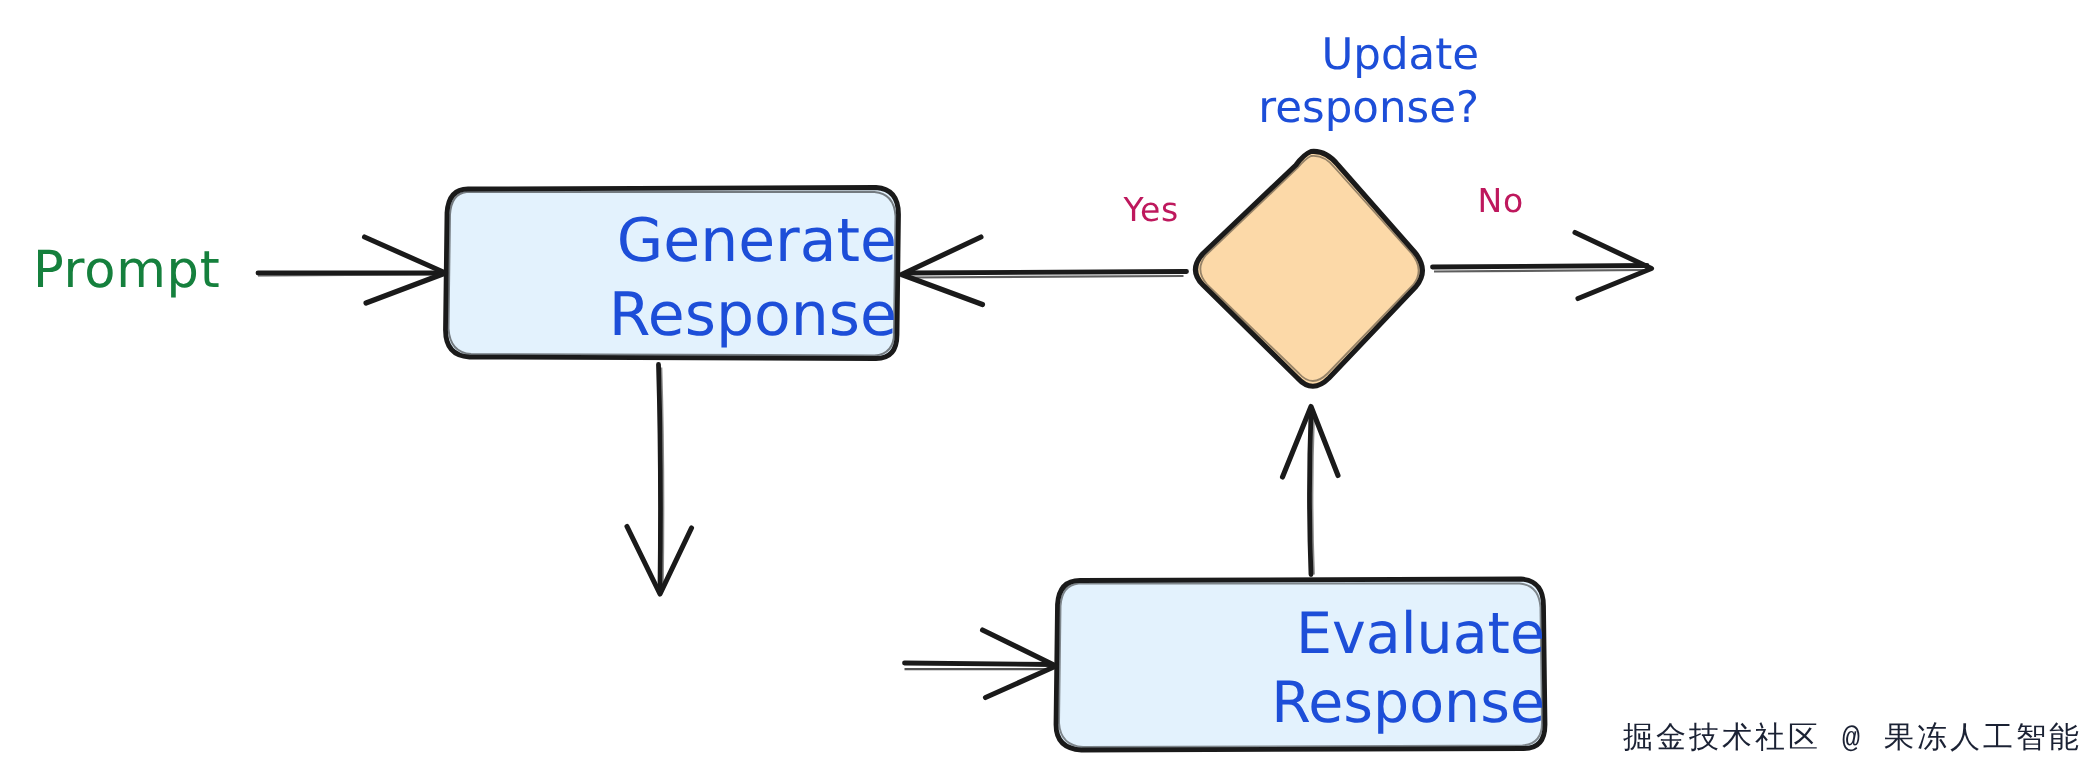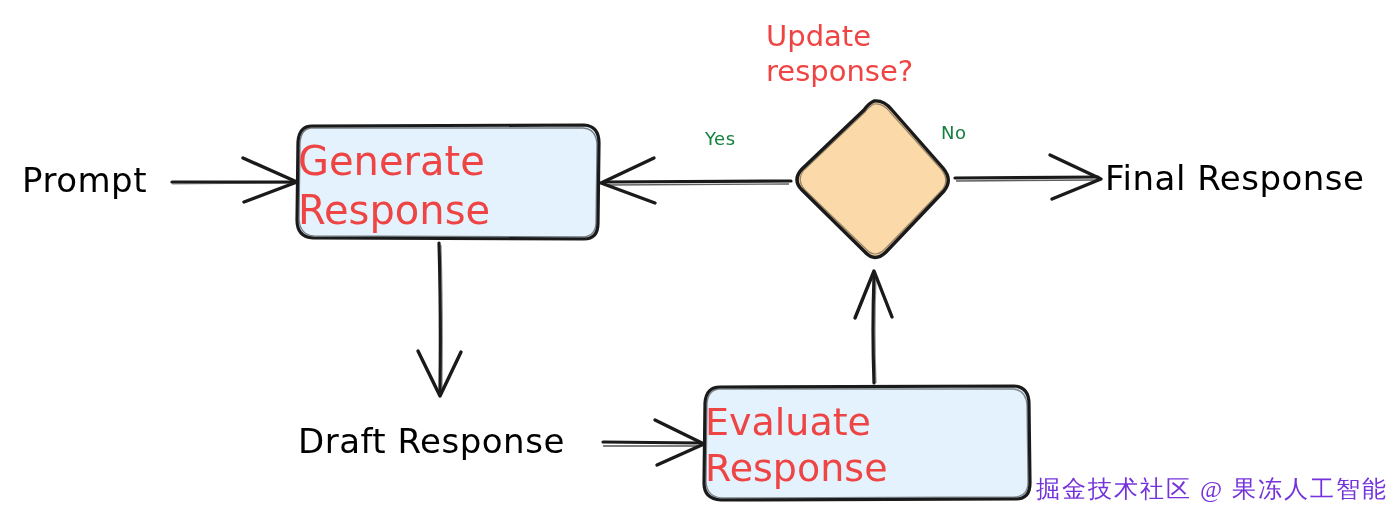--- a/index.html
+++ b/index.html
@@ -27,42 +27,43 @@
   .hand-text {
     position: absolute;
     font-family: "DejaVu Sans", sans-serif;
     color: #1a1a1a;
     white-space: nowrap;
     line-height: 1.18;
     letter-spacing: 0.5px;
   }
   .node-label {
     position: absolute;
-    text-align: left;
-    color: #ef4444;
+    text-align: right;
+    color: #1d4ed8;
     font-family: "DejaVu Sans", sans-serif;
     line-height: 1.22;
     white-space: pre-line;
     pointer-events: none;
   }
   .free-label {
     font-size: 34px;
-    color: #000000;
+    color: #15803d;
   }
   .edge-label {
-    font-size: 18px;
-    color: #15803d;
+    font-size: 22px;
+    color: #be185d;
+    margin-left: 44px;
   }
   #watermark {
     position: absolute;
     right: 12px;
     bottom: 12px;
-    font-family: Liberation Serif, serif;
-    font-size: 24px;
-    color: #6d28d9;
+    font-family: Liberation Mono, monospace;
+    font-size: 20px;
+    color: #0f172a;
     letter-spacing: 2px;
     white-space: nowrap;
     opacity: 0.95;
   }
 </style>
 </head>
 <body>
 
 <div id="canvas">
 
@@ -118,29 +119,27 @@
       <path d="M956 181 L1097 180" stroke="#1a1a1a" stroke-width="1.4" fill="none" opacity="0.7"></path>
       <path d="M1050 155 L1101 179 L1052 199" stroke="#1a1a1a" stroke-width="3.4" fill="none" stroke-linecap="round" stroke-linejoin="round"></path>
     </g>
   </svg>
 
   <div class="hand-text free-label" style="left:22px; top:160px; font-size:34px;">Prompt</div>
 
   <div class="node-label" style="left:298px; top:137px; width:300px; font-size:40px;">Generate
 Response</div>
 
-  <div class="hand-text free-label" style="left:298px; top:421px; font-size:34px;">Draft Response</div>
 
   <div class="node-label" style="left:705px; top:399px; width:325px; font-size:38px;">Evaluate
 Response</div>
 
   <div class="node-label" style="left:766px; top:19px; width:220px; font-size:29px;">Update
 response?</div>
 
-  <div class="hand-text free-label" style="left:1105px; top:158px; font-size:34px;">Final Response</div>
 
   <div class="hand-text edge-label" style="left:705px; top:128px;">Yes</div>
 
   <div class="hand-text edge-label" style="left:941px; top:122px;">No</div>
 
   <div id="watermark">掘金技术社区 @ 果冻人工智能</div>
 
 </div>
 
 </body></html>

